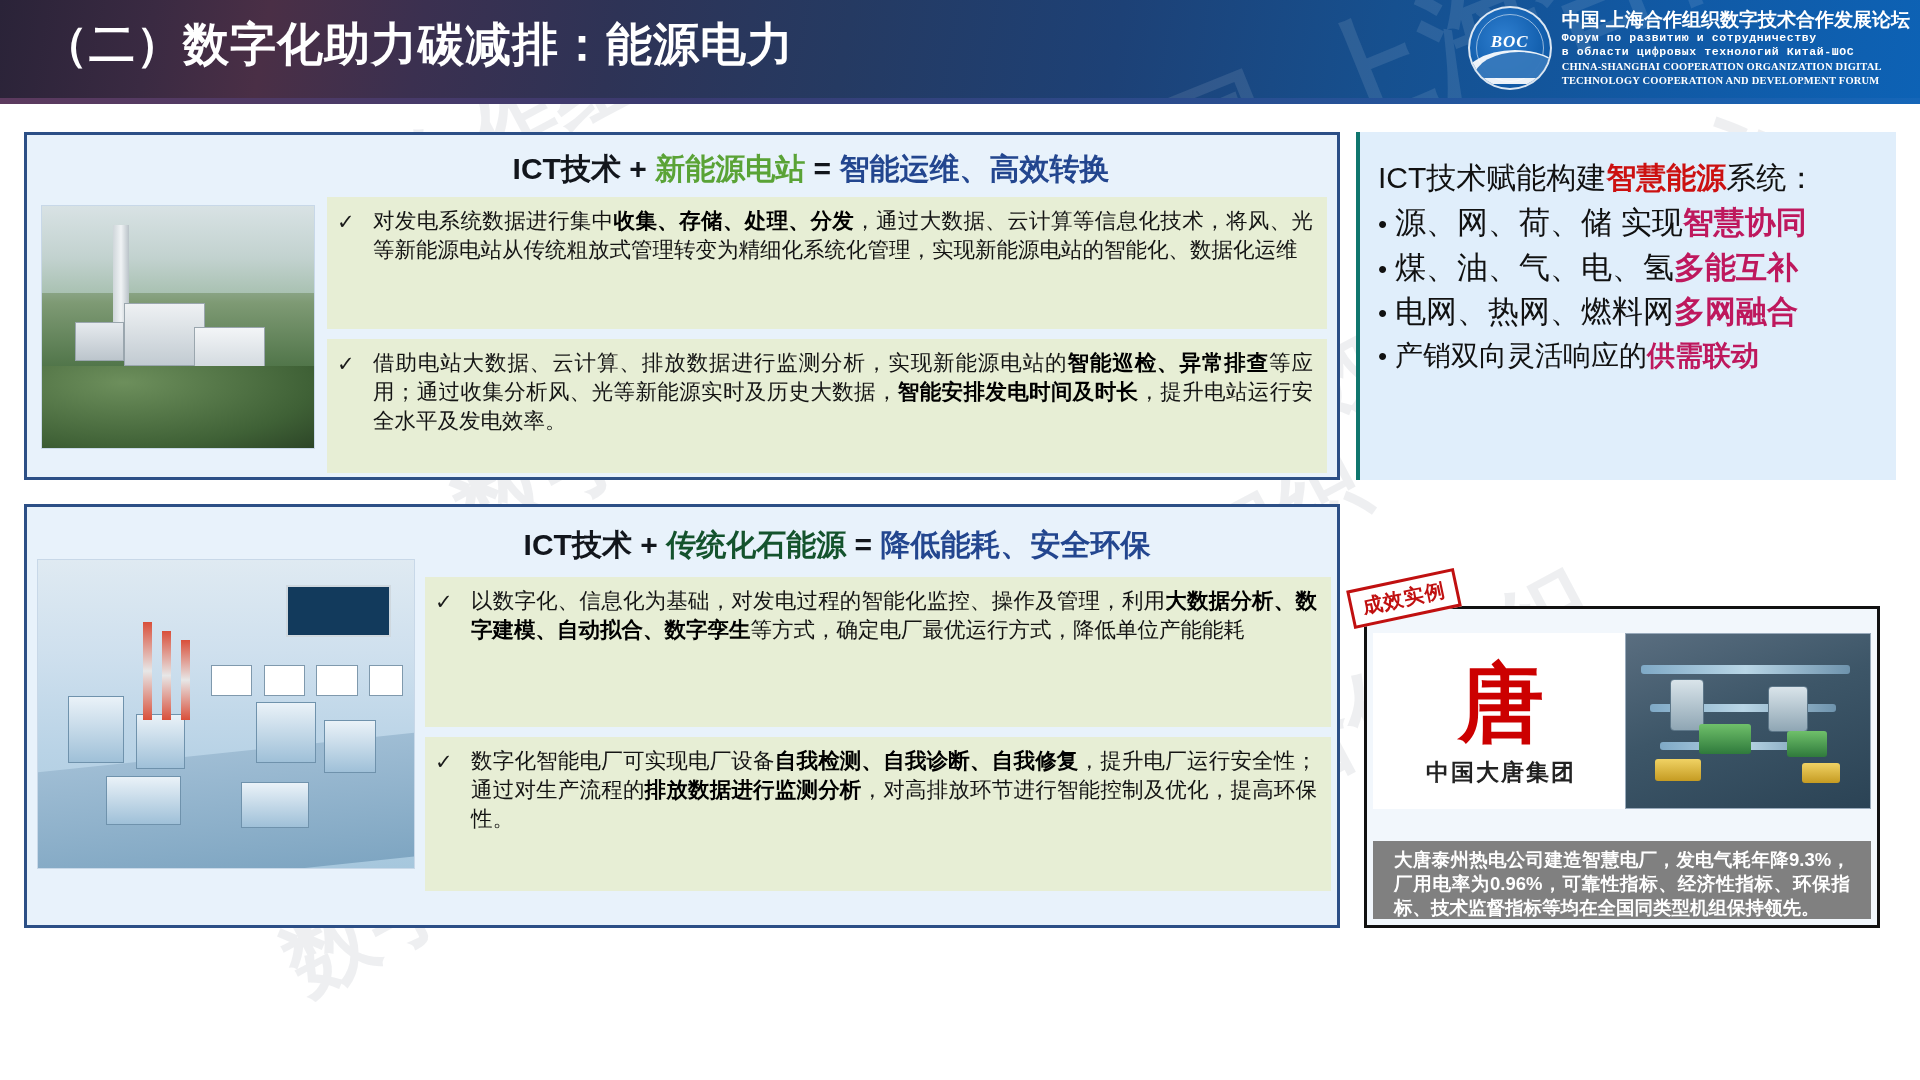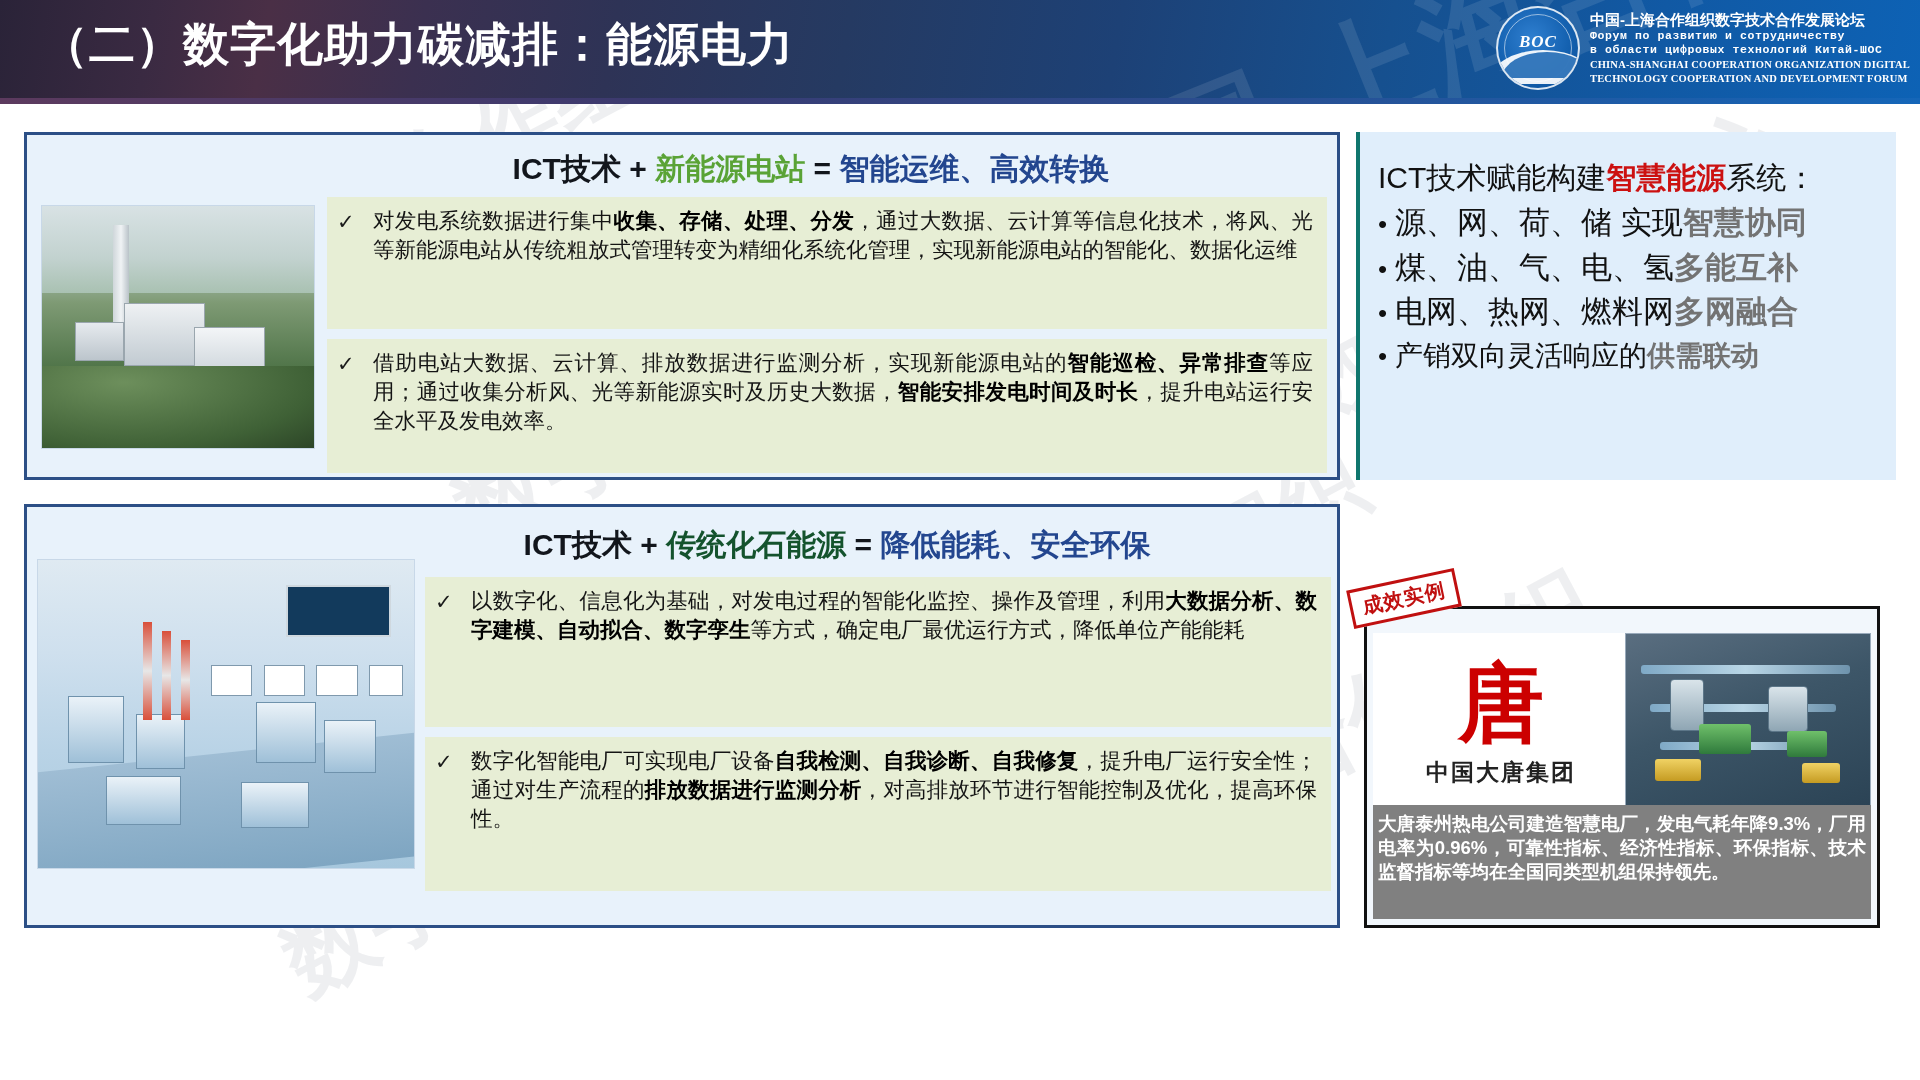--- a/index.html
+++ b/index.html
@@ -69,21 +69,21 @@
     background: #ffffff; border-radius: 50% 50% 0 0 / 100% 100% 0 0;
     opacity: .92;
   }
   .logo-mark .wave2 {
     position: absolute; left: 4px; bottom: 10px; width: 90px; height: 26px;
     background: #1461b0; border-radius: 50% 50% 0 0 / 100% 100% 0 0;
     opacity: .85;
   }
   .logo-text { color: #ffffff; line-height: 1.0; }
   .logo-cn {
-    font-size: 15px; font-weight: bold; letter-spacing: 0px; white-space: nowrap;
+    font-size: 19px; font-weight: bold; letter-spacing: 0px; white-space: nowrap;
   }
   .logo-ru {
     font-size: 11.5px; font-weight: bold; letter-spacing: .6px;
     font-family: Liberation Mono, monospace; white-space: nowrap; margin-top: 3px;
   }
   .logo-en {
     font-size: 10.5px; font-weight: bold; letter-spacing: .2px;
     font-family: "Liberation Serif", serif; white-space: nowrap; margin-top: 4px;
   }
 
@@ -166,21 +166,21 @@
     font-size: 30px; color: #111; line-height: 1.2; white-space: nowrap;
     margin-bottom: 8px;
   }
   .rp-title .red { color: #cc1111; font-weight: bold; }
   .rp-item {
     display: flex; align-items: baseline;
     font-size: 31px; color: #111; line-height: 1.12;
     margin-top: 10px; white-space: nowrap;
   }
   .rp-item .bdot { font-size: 26px; margin-right: 8px; }
-  .rp-item .red { color: #737373; font-weight: bold; }
+  .rp-item .red { color: #be185d; font-weight: bold; }
   #rp-i4 { font-size: 28px; }
 
   
   #case-box {
     position: absolute; left: 1364px; top: 502px;
     width: 516px; height: 322px;
     background: #f2f7fc;
     border: 3px solid #111111;
   }
   .case-stamp {
@@ -206,24 +206,24 @@
   }
   .tang-name {
     font-size: 23px; font-weight: bold; color: #222;
     letter-spacing: 2px; white-space: nowrap;
   }
   .case-photo {
     position: absolute; right: 6px; top: 24px; width: 246px; height: 176px;
     overflow: hidden; border: 1px solid #9ab;
   }
   .case-caption {
-    position: absolute; left: 6px; right: 6px; bottom: 6px; height: 114px;
+    position: absolute; left: 6px; right: 6px; bottom: 6px; height: 78px;
     background: #808080;
     color: #ffffff; font-weight: bold; font-size: 18.5px; line-height: 1.30;
-    padding: 7px 5px;
+    padding: 7px 21px;
     text-align: justify; text-justify: inter-ideograph;
   }
 
   
   .img-plant { position: absolute; inset: 0; background:
       linear-gradient(180deg,#c9d6d9 0%, #b9ccc9 18%, #7e9a74 40%, #4e7347 68%, #36532f 100%); }
   .img-plant .sky { position:absolute; left:0; top:0; right:0; height:36%;
       background: linear-gradient(180deg,#d8e2e4 0%, #c2d2cf 60%, #a9c1b2 100%); }
   .img-plant .stack { position:absolute; left:26%; top:8%; width:16px; height:42%;
       background: linear-gradient(90deg,#cfd6da,#f0f3f5,#b9c2c8); }

